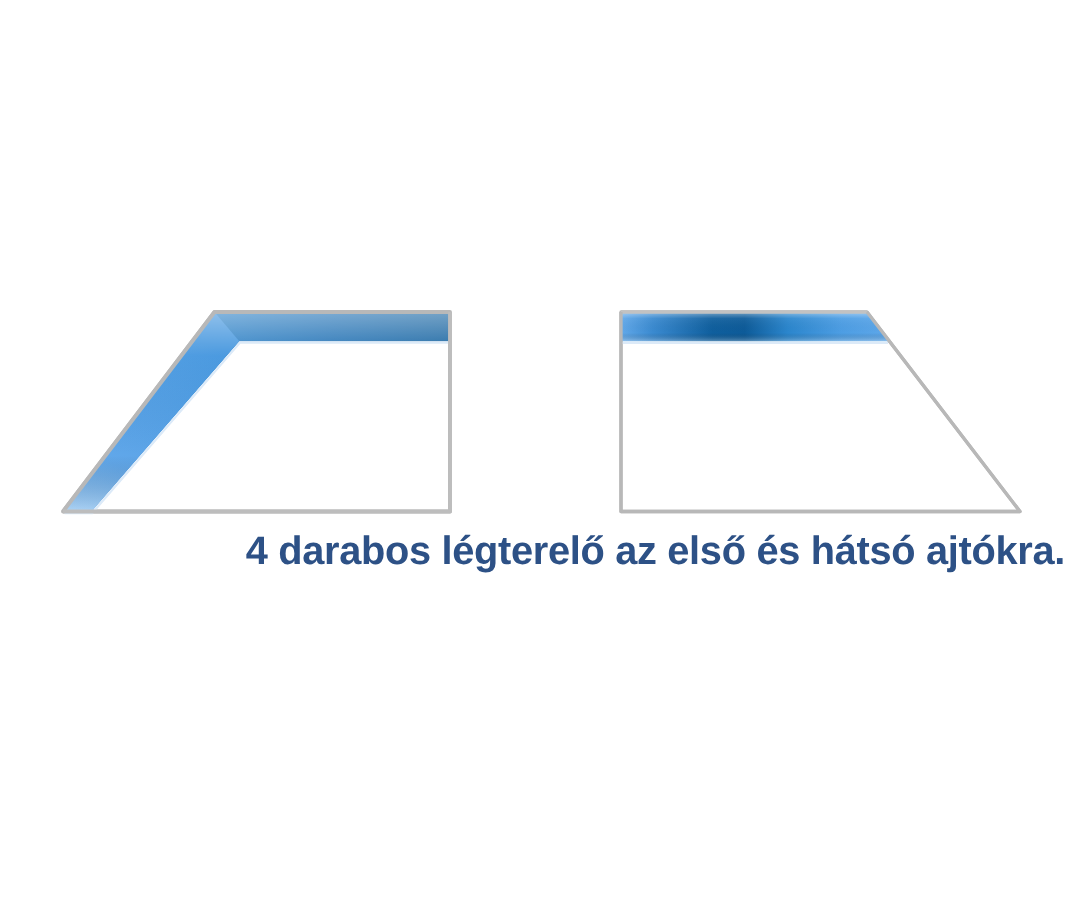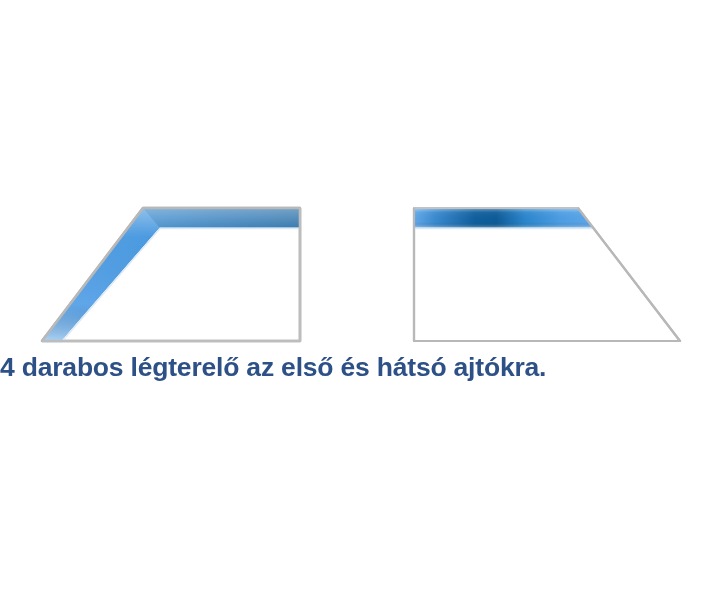--- a/index.html
+++ b/index.html
@@ -24,21 +24,21 @@
     left: 0;
     top: 0;
     width: 710px;
     height: 355px;
   }
   #caption {
     position: absolute;
     left: 0;
     top: 352px;
     width: 710px;
-    text-align: left;
+    text-align: right;
     font-family: "Liberation Sans", sans-serif;
     font-weight: bold;
     font-size: 26.5px;
     letter-spacing: -0.2px;
     color: #2d5186;
     white-space: nowrap;
   }
   svg { display: block; }
 </style>
 </head>

